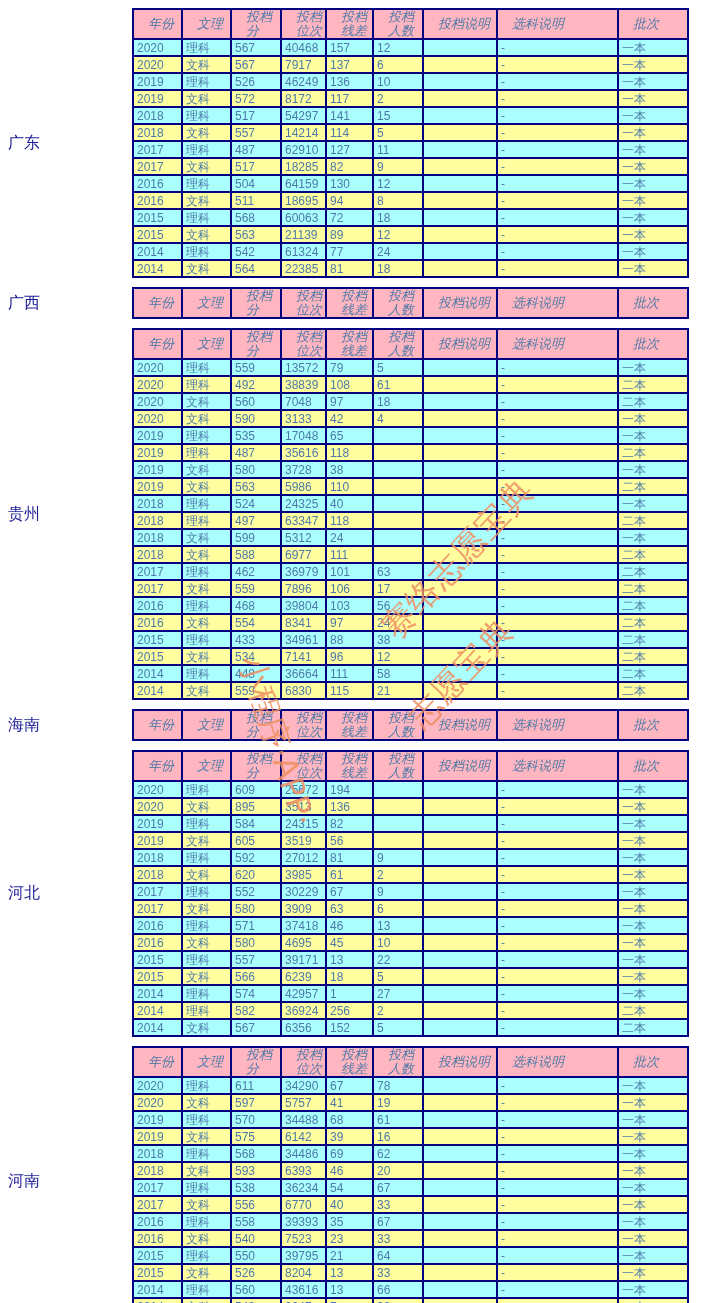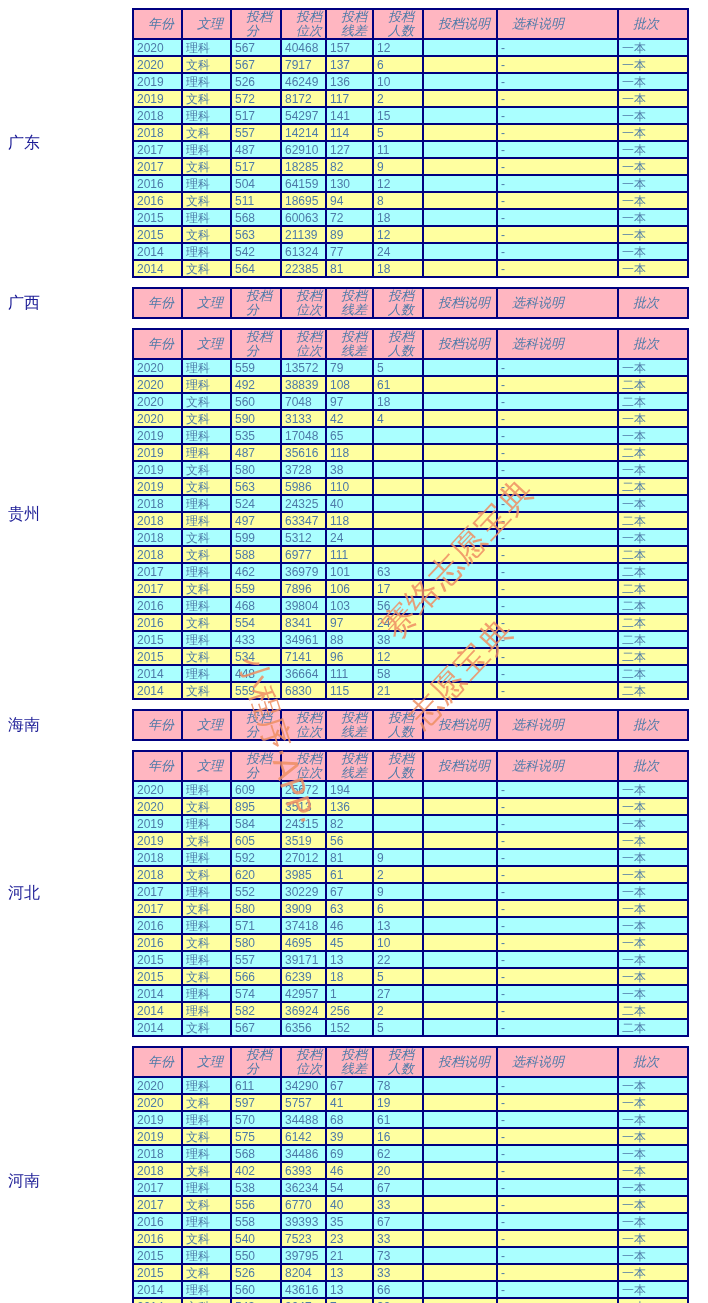--- a/index.html
+++ b/index.html
@@ -801,21 +801,21 @@
               <td>34486</td>
               <td>69</td>
               <td>62</td>
               <td></td>
               <td>-</td>
               <td>一本</td>
             </tr>
             <tr class="odd">
               <td>2018</td>
               <td>文科</td>
-              <td>402</td>
+              <td>593</td>
               <td>6393</td>
               <td>46</td>
               <td>20</td>
               <td></td>
               <td>-</td>
               <td>一本</td>
             </tr>
             <tr class="even">
               <td>2017</td>
               <td>理科</td>
@@ -859,21 +859,21 @@
               <td></td>
               <td>-</td>
               <td>一本</td>
             </tr>
             <tr class="even">
               <td>2015</td>
               <td>理科</td>
               <td>550</td>
               <td>39795</td>
               <td>21</td>
-              <td>73</td>
+              <td>64</td>
               <td></td>
               <td>-</td>
               <td>一本</td>
             </tr>
             <tr class="odd">
               <td>2015</td>
               <td>文科</td>
               <td>526</td>
               <td>8204</td>
               <td>13</td>

